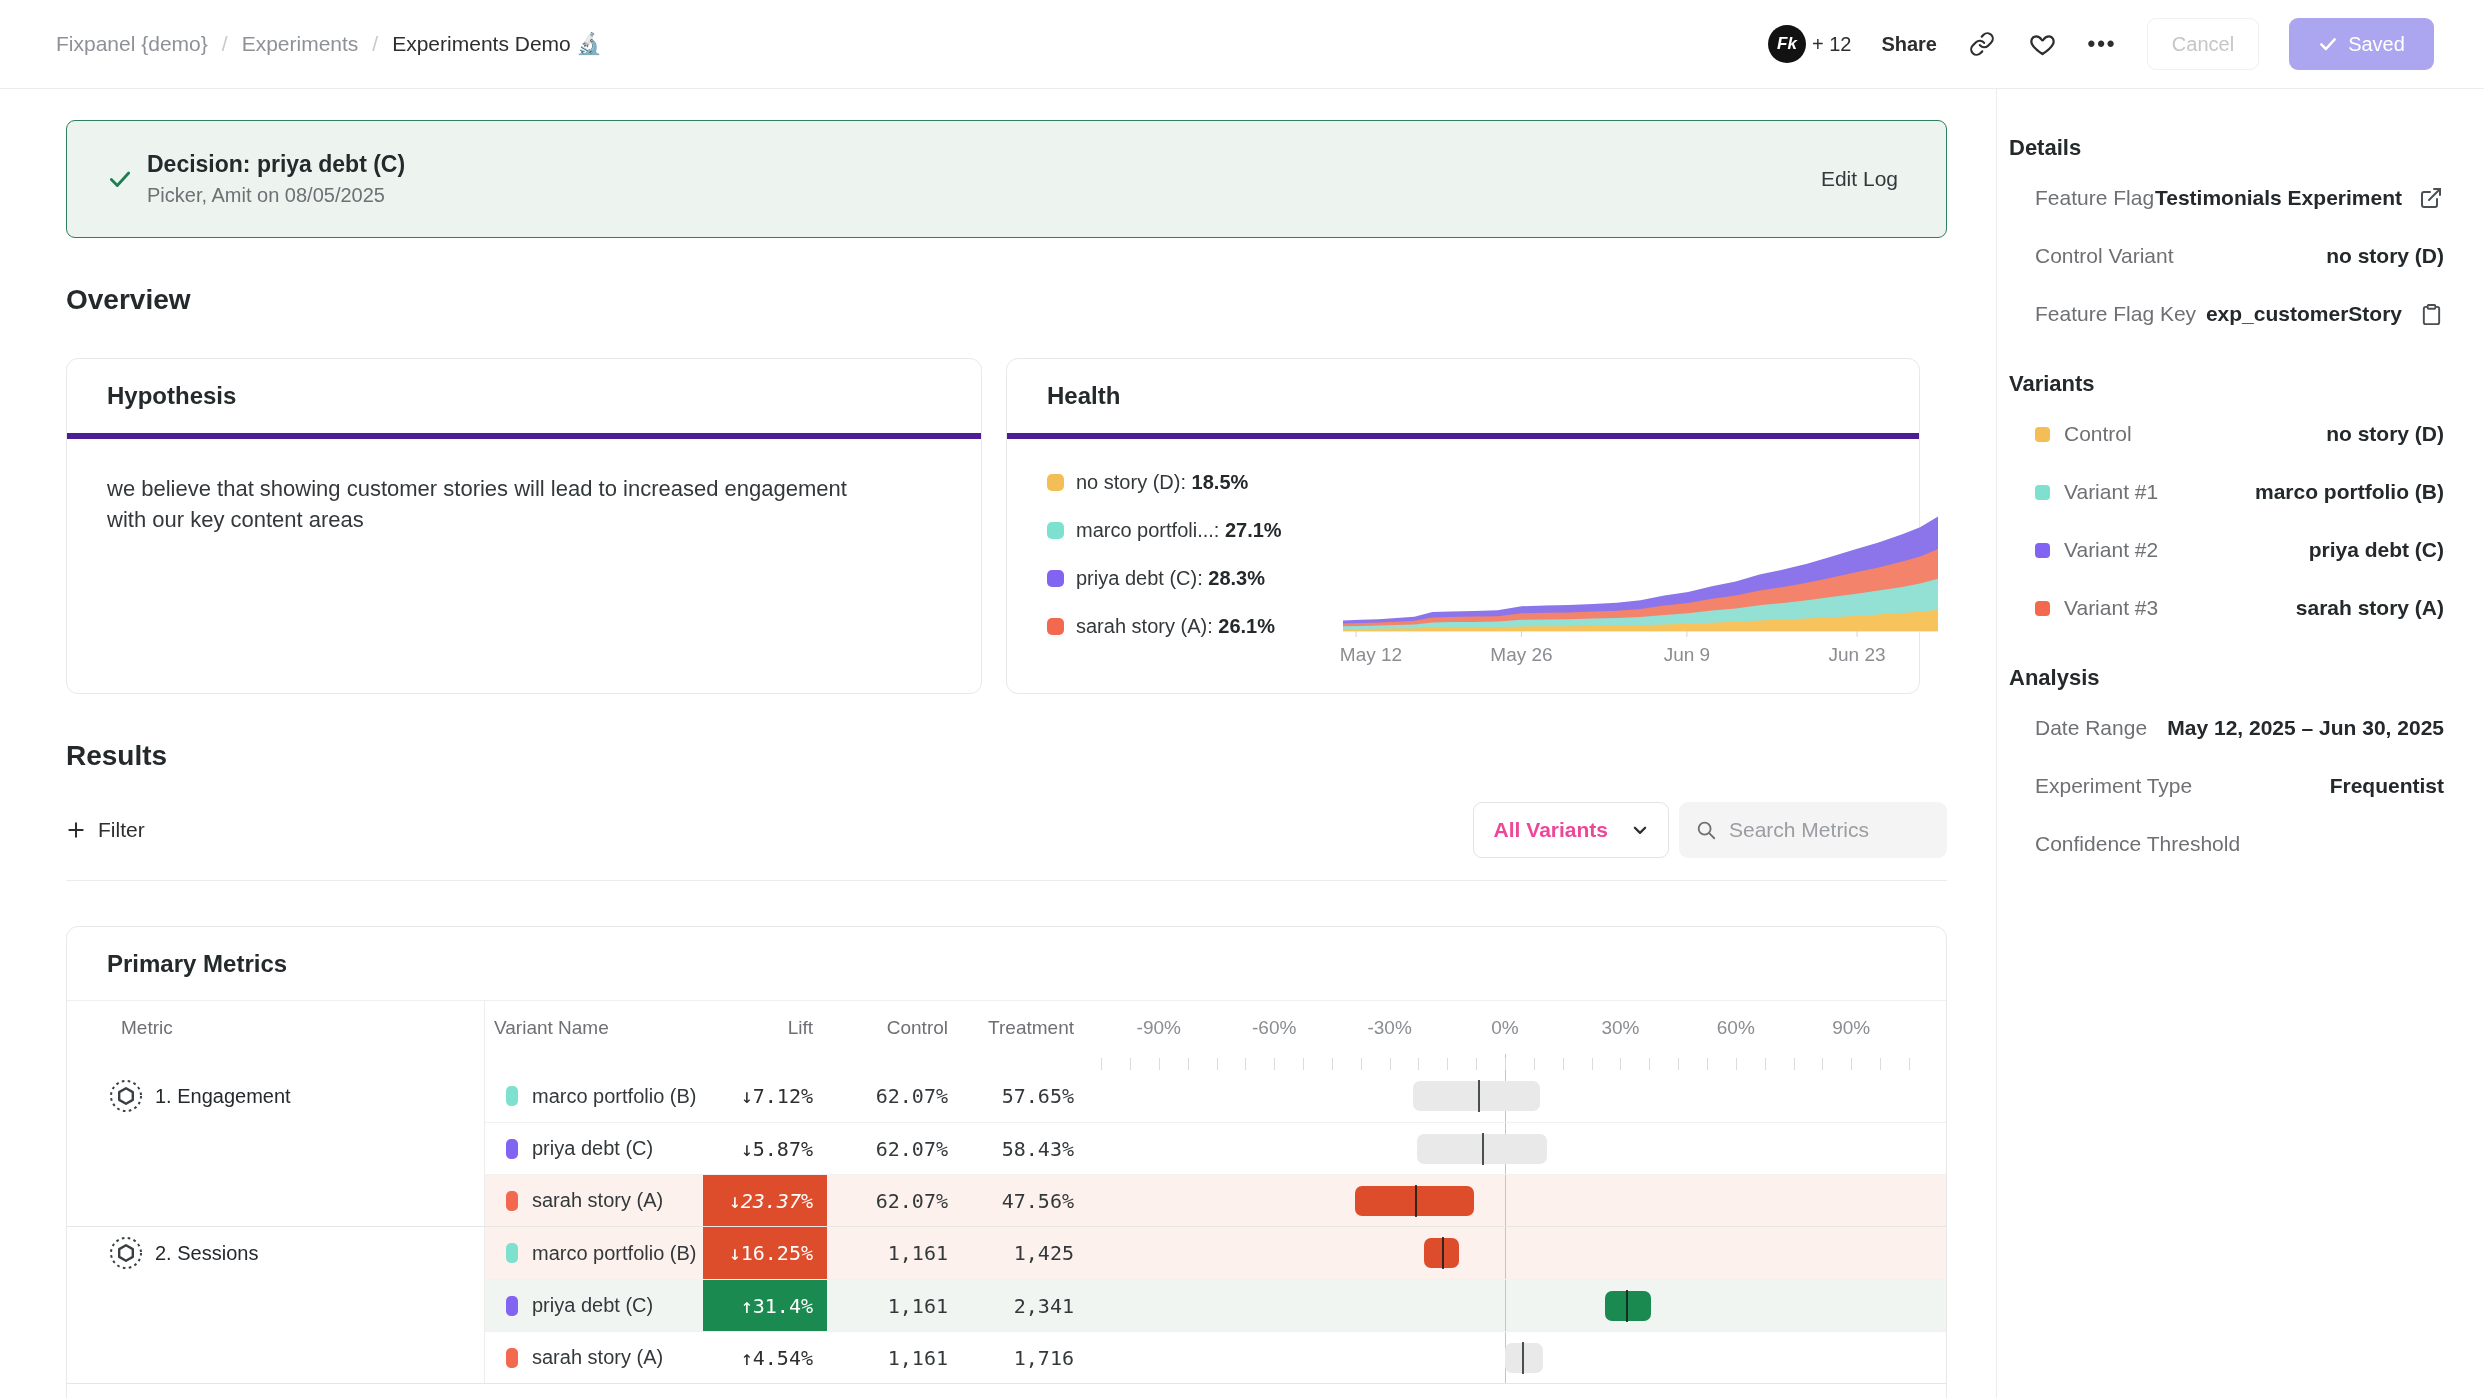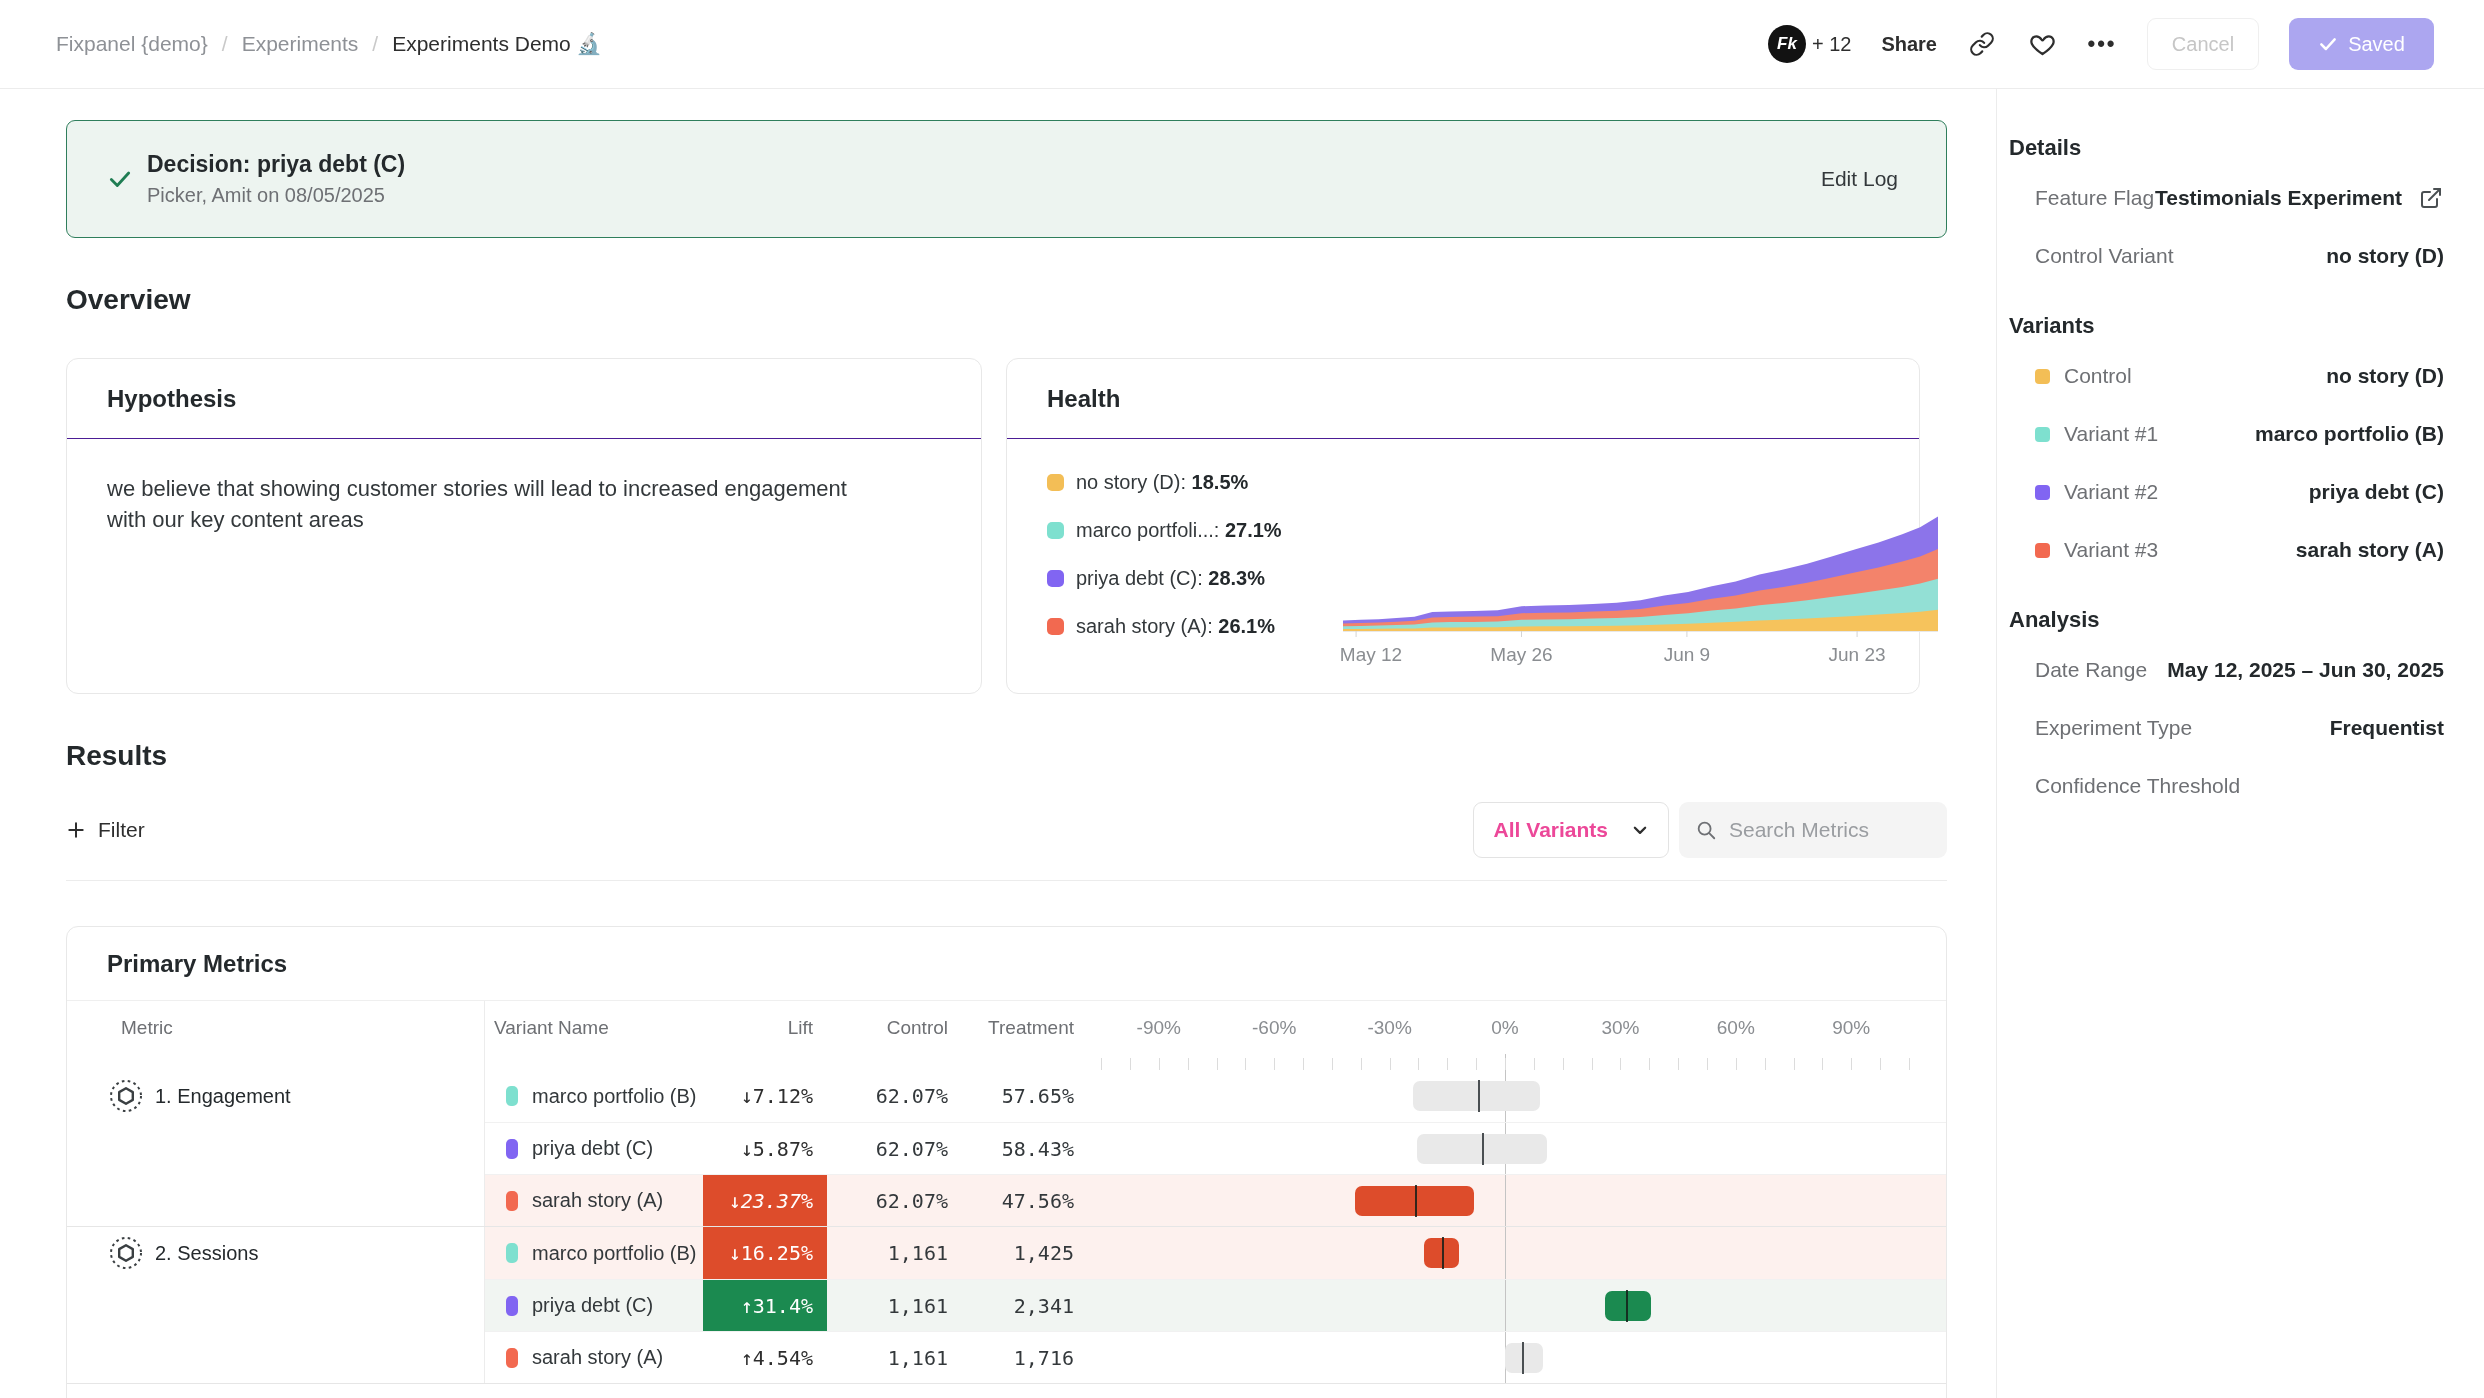--- a/index.html
+++ b/index.html
@@ -45,21 +45,21 @@
   .section-h { font-size:28px; font-weight:700; color:#24292C; }
   .overview-h { margin-top:46px; }
   .results-h { margin-top:46px; }
 
   
   .cards-row { display:flex; gap:24px; margin-top:42px; }
   .card { border:1px solid #E8E8E8; border-radius:12px; background:#fff; }
   .card-hypothesis { width:916px; height:336px; }
   .card-health { width:914px; height:336px; }
   .card-title-row { height:80px; display:flex; align-items:center; padding:0 40px;
-    border-bottom:1px solid #4c1d95; }
+    border-bottom:6px solid #4c1d95; }
   .card-title { font-size:24px; font-weight:700; color:#24292C; }
   .hypo-text { padding:34px 40px 0 40px; font-size:22px; line-height:31px; color:#33383B; max-width:840px; }
 
   .health-body { display:flex; padding:26px 24px 0 40px; }
   .legend { display:flex; flex-direction:column; gap:14px; width:296px; flex:none; }
   .legend-item { display:flex; align-items:center; gap:12px; height:34px; font-size:20px; color:#33383B; }
   .legend-chip { width:17px; height:17px; border-radius:5px; flex:none; }
   .legend-val { font-weight:700; color:#24292C; }
   .health-chart { flex:1; margin-top:46px; }
   .health-chart svg { display:block; }
@@ -479,20 +479,32 @@
               <line x1="10" y1="14" x2="21" y2="3"></line>
             </svg>
           </span>
         </div>
         <div class="side-row">
           <span class="side-label">
             <span>Control Variant</span>
           </span>
           <span class="side-value">no story (D)</span>
         </div>
+        <div class="side-row">
+          <span class="side-label">
+            <span>Feature Flag Key</span>
+          </span>
+          <span class="side-value">exp_customerStory</span>
+          <span class="side-icon">
+            <svg width="23" height="23" viewBox="0 0 24 24" fill="none" stroke="currentColor" stroke-width="2" stroke-linejoin="round">
+              <path d="M16 4h2a2 2 0 0 1 2 2v14a2 2 0 0 1-2 2H6a2 2 0 0 1-2-2V6a2 2 0 0 1 2-2h2"></path>
+              <rect x="8" y="2" width="8" height="4" rx="1"></rect>
+            </svg>
+          </span>
+        </div>
       </div>
       <div class="side-section">
         <div class="side-heading">Variants</div>
         <div class="side-row">
           <span class="side-label">
             <span class="side-chip" style="background: rgb(243, 190, 86);"></span>
             <span>Control</span>
           </span>
           <span class="side-value">no story (D)</span>
         </div>

